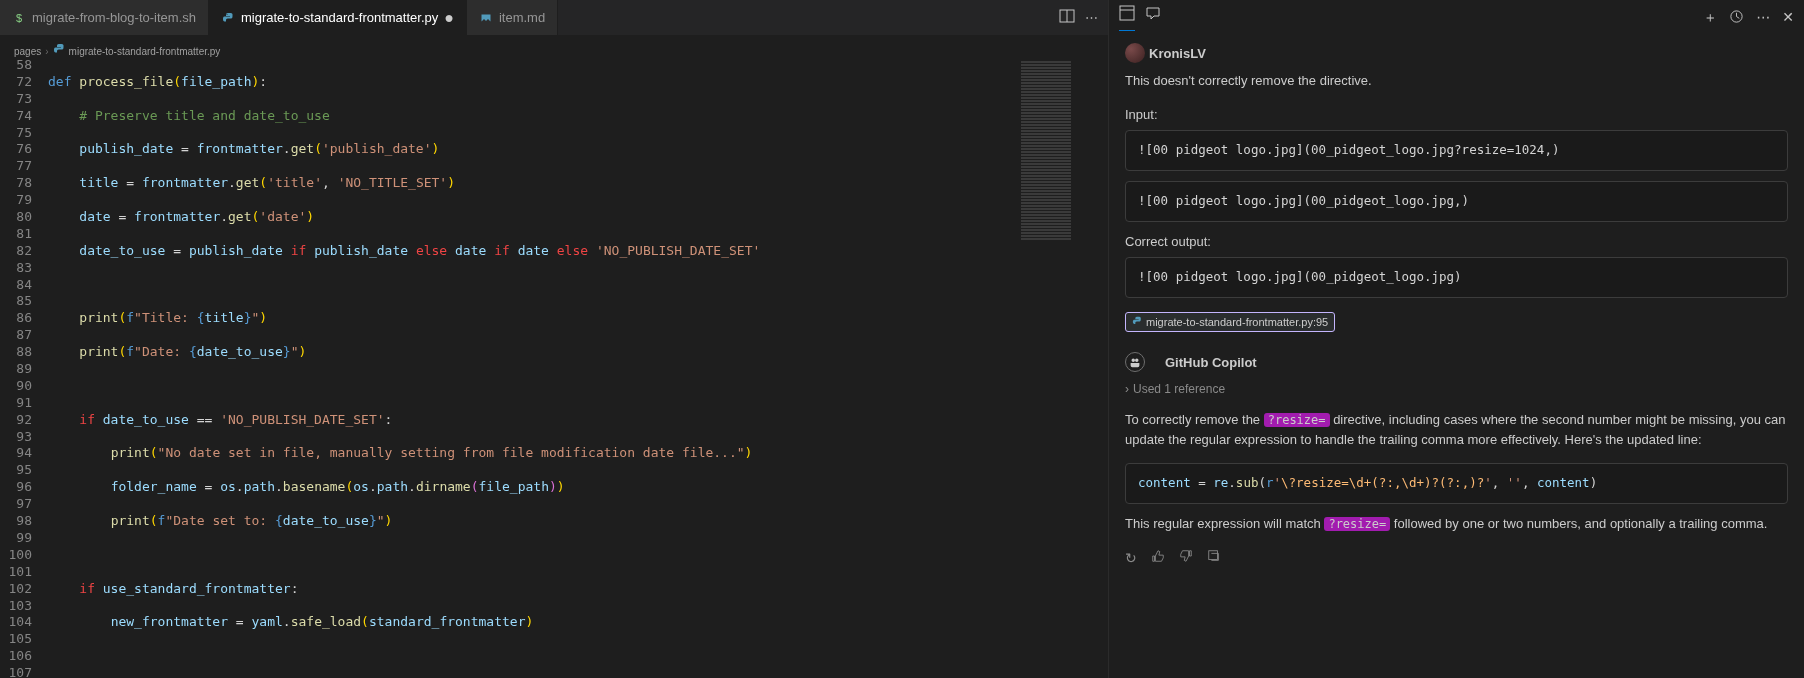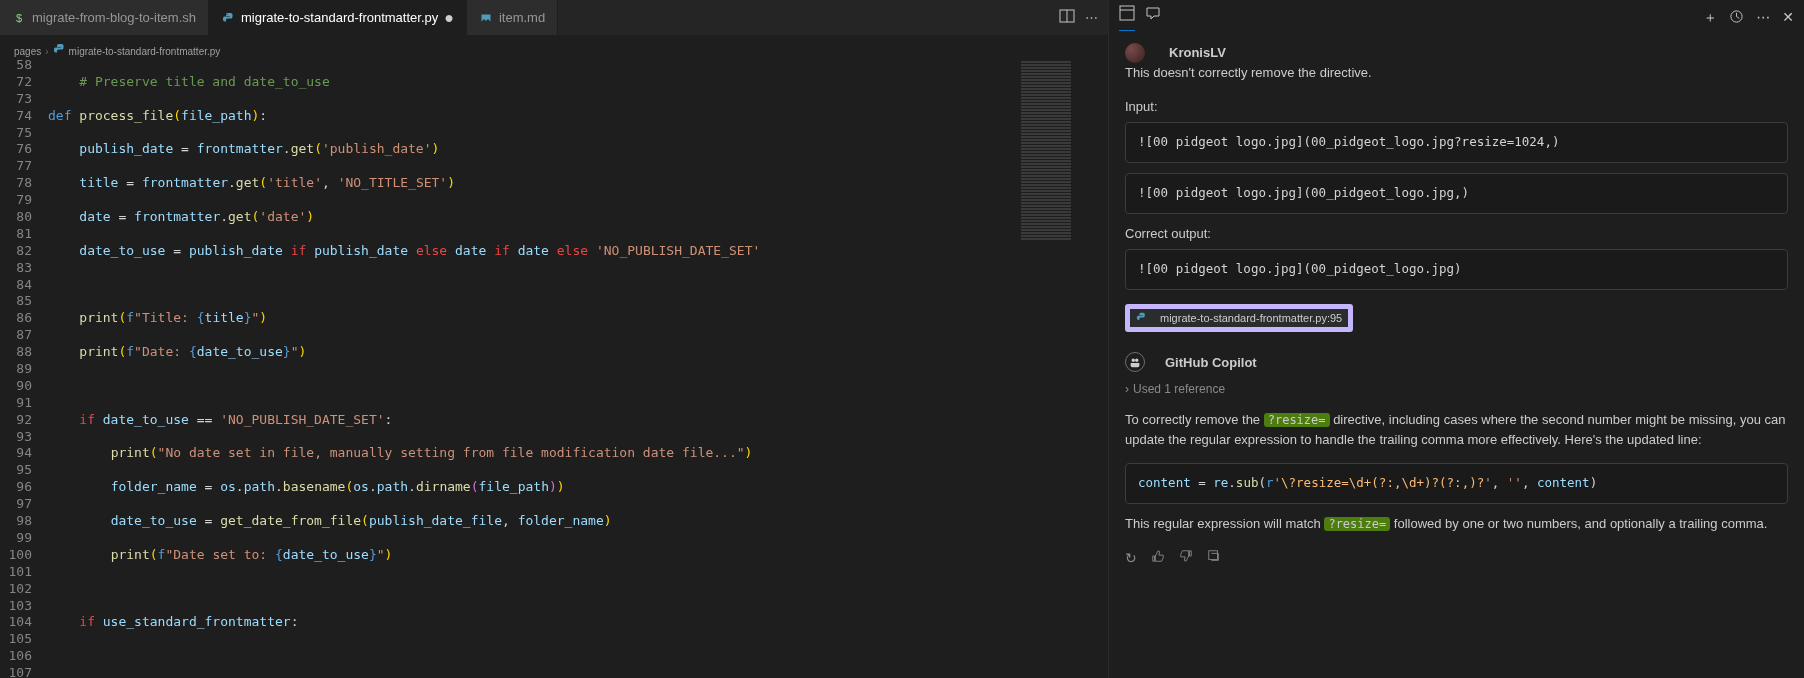--- a/index.html
+++ b/index.html
@@ -132,22 +132,23 @@
 .chat-top span { cursor: pointer; font-size: 14px; }
 .chat-content {
   flex: 1;
   padding: 8px 16px;
   overflow-y: auto;
   font-size: 13px;
   line-height: 1.5;
 }
 .chat-user {
   display: flex;
-  align-items: flex-start;
-  gap: 24px;
+  align-items: flex-end;
+  gap: 4px;
+  margin-bottom: 8px;
 }
 .avatar {
   width: 20px; height: 20px; border-radius: 50%;
   background: radial-gradient(circle at 30% 30%, #7a4a4a, #3a2020);
 }
 .username { font-weight: 600; color: #cccccc; }
 .chat-text { color: #cccccc; margin-bottom: 14px; }
 .chat-label { color: #cccccc; margin-bottom: 6px; margin-top: 10px; }
 .code-box {
   background: #1a1a1a;
@@ -157,23 +158,23 @@
   font-family: "Consolas", monospace;
   font-size: 12.5px;
   color: #d4d4d4;
   margin-bottom: 10px;
   white-space: pre-wrap;
   word-break: break-all;
 }
 .file-ref {
   display: inline-flex;
   align-items: center;
-  gap: 14px;
+  gap: 4px;
   background: #2a2d2e;
-  border: 5px solid #c4b5fd;
+  border: 1px solid #c4b5fd;
   border-radius: 3px;
   padding: 1px 6px;
   font-size: 11px;
   color: #cccccc;
   margin-top: 4px;
 }
 .file-ref .py { color: #519aba; font-size: 10px; }
 .copilot-row {
   display: flex;
   align-items: center;
@@ -192,21 +193,21 @@
 .used-ref {
   color: #8a8a8a;
   font-size: 12px;
   margin-bottom: 12px;
   display: flex;
   align-items: flex-end;
   gap: 4px;
 }
 .used-ref::before { content: "›"; color: #8a8a8a; }
 .inline-code {
-  background: #4d7c0f;
+  background: #a21caf;
   padding: 0 4px;
   border-radius: 3px;
   font-family: "Consolas", monospace;
   font-size: 12px;
 }
 .chat-actions {
   display: flex;
   gap: 14px;
   margin-top: 10px;
   color: #8a8a8a;
@@ -297,37 +298,37 @@
         <div>100</div>
         <div>101</div>
         <div>102</div>
         <div>103</div>
         <div>104</div>
         <div>105</div>
         <div>106</div>
         <div>107</div>
     </div>
     <div class="code-lines">
+<div class="ln"><span class="kw">def</span> <span class="fn">process_file</span><span class="brk">(</span><span class="prm">file_path</span><span class="brk">)</span>:</div>
 <div class="ln">    <span class="cmt"># Preserve title and date_to_use</span></div>
-<div class="ln"><span class="kw">def</span> <span class="fn">process_file</span><span class="brk">(</span><span class="prm">file_path</span><span class="brk">)</span>:</div>
 <div class="ln">    <span class="var">publish_date</span> = <span class="var">frontmatter</span>.<span class="fn">get</span><span class="brk">(</span><span class="str">'publish_date'</span><span class="brk">)</span></div>
 <div class="ln">    <span class="var">title</span> = <span class="var">frontmatter</span>.<span class="fn">get</span><span class="brk">(</span><span class="str">'title'</span>, <span class="str">'NO_TITLE_SET'</span><span class="brk">)</span></div>
 <div class="ln">    <span class="var">date</span> = <span class="var">frontmatter</span>.<span class="fn">get</span><span class="brk">(</span><span class="str">'date'</span><span class="brk">)</span></div>
 <div class="ln">    <span class="var">date_to_use</span> = <span class="var">publish_date</span> <span class="kw2">if</span> <span class="var">publish_date</span> <span class="kw2">else</span> <span class="var">date</span> <span class="kw2">if</span> <span class="var">date</span> <span class="kw2">else</span> <span class="str">'NO_PUBLISH_DATE_SET'</span></div>
 <div class="ln"></div>
 <div class="ln">    <span class="fn">print</span><span class="brk">(</span><span class="kw">f</span><span class="str">"Title: </span><span class="const">{</span><span class="var">title</span><span class="const">}</span><span class="str">"</span><span class="brk">)</span></div>
 <div class="ln">    <span class="fn">print</span><span class="brk">(</span><span class="kw">f</span><span class="str">"Date: </span><span class="const">{</span><span class="var">date_to_use</span><span class="const">}</span><span class="str">"</span><span class="brk">)</span></div>
 <div class="ln"></div>
 <div class="ln">    <span class="kw2">if</span> <span class="var">date_to_use</span> == <span class="str">'NO_PUBLISH_DATE_SET'</span>:</div>
 <div class="ln">        <span class="fn">print</span><span class="brk">(</span><span class="str">"No date set in file, manually setting from file modification date file..."</span><span class="brk">)</span></div>
 <div class="ln">        <span class="var">folder_name</span> = <span class="var">os</span>.<span class="var">path</span>.<span class="fn">basename</span><span class="brk">(</span><span class="var">os</span>.<span class="var">path</span>.<span class="fn">dirname</span><span class="brk2">(</span><span class="var">file_path</span><span class="brk2">)</span><span class="brk">)</span></div>
-<div class="ln">        <span class="var">date_to_use</span> = <span class="fn">get_date_from_file</span><span class="brk">(</span><span class="var">publish_date_file</span>, <span class="var">folder_name</span><span class="brk">)</span></div>
 <div class="ln">        <span class="fn">print</span><span class="brk">(</span><span class="kw">f</span><span class="str">"Date set to: </span><span class="const">{</span><span class="var">date_to_use</span><span class="const">}</span><span class="str">"</span><span class="brk">)</span></div>
 <div class="ln"></div>
 <div class="ln">    <span class="kw2">if</span> <span class="var">use_standard_frontmatter</span>:</div>
+<div class="ln">        <span class="var">new_frontmatter</span> = <span class="var">yaml</span>.<span class="fn">safe_load</span><span class="brk">(</span><span class="var">standard_frontmatter</span><span class="brk">)</span></div>
 
 
 
 
 
 
 
 
 
 

